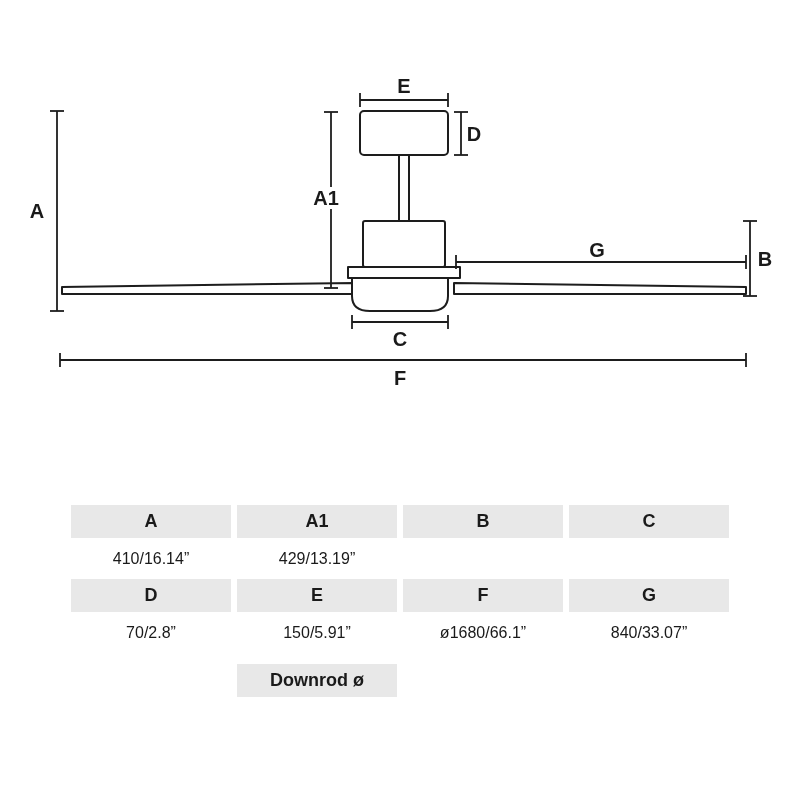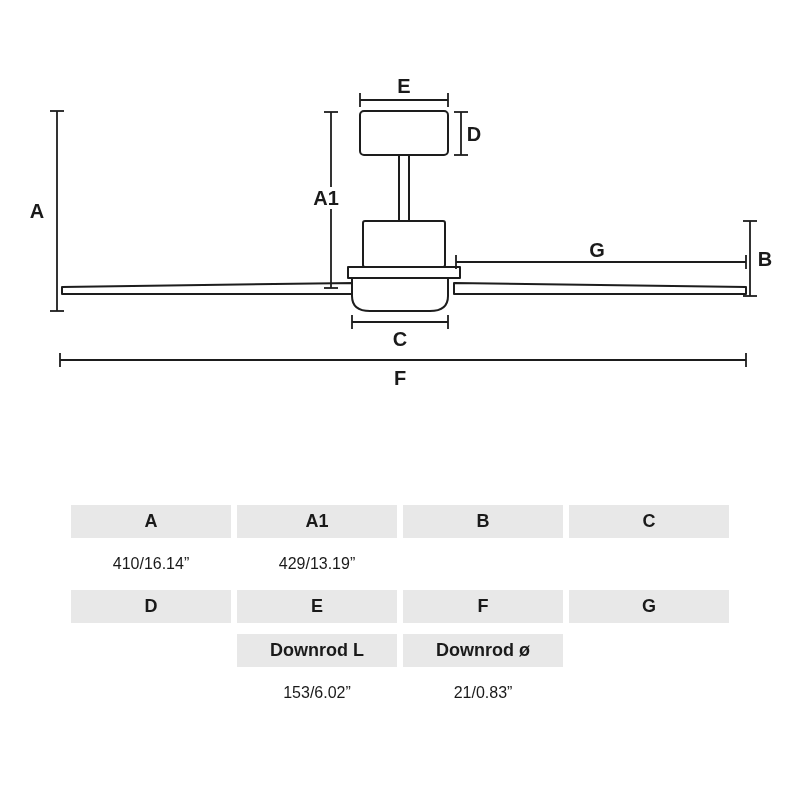--- a/index.html
+++ b/index.html
@@ -57,21 +57,21 @@
     column-gap: 6px;
   }
   .t-cell {
     display: flex;
     align-items: center;
     justify-content: center;
     text-align: center;
     white-space: nowrap;
   }
   .t-row.header-row { height: 33px; }
-  .t-row.value-row  { height: 52px; }
+  .t-row.value-row  { height: 41px; }
   .header-cell.filled {
     background: #e8e8e8;
     font-weight: 700;
     font-size: 18px;
   }
   .value-cell {
     font-size: 16px;
     font-weight: 400;
   }
 </style>
@@ -153,27 +153,26 @@
         <div class="t-cell value-cell">410/16.14”</div>
         <div class="t-cell value-cell">429/13.19”</div>
         <div class="t-cell value-cell"></div>
       </div>
       <div class="t-row header-row">
         <div class="t-cell header-cell filled">D</div>
         <div class="t-cell header-cell filled">E</div>
         <div class="t-cell header-cell filled">F</div>
         <div class="t-cell header-cell filled">G</div>
       </div>
+      <div class="t-row value-row">
+        <div class="t-cell value-cell">70/2.8”</div>
+        <div class="t-cell value-cell">150/5.91”</div>
+        <div class="t-cell value-cell">ø1680/66.1”</div>
+        <div class="t-cell value-cell">840/33.07”</div>
+      </div>
       <div class="t-row header-row" style="margin-top: 11px;">
         <div class="t-cell header-cell"></div>
-        <div class="t-cell header-cell filled">Downrod L</div>
         <div class="t-cell header-cell filled">Downrod ø</div>
         <div class="t-cell header-cell"></div>
-      </div>
-      <div class="t-row value-row">
-        <div class="t-cell value-cell"></div>
-        <div class="t-cell value-cell">153/6.02”</div>
-        <div class="t-cell value-cell">21/0.83”</div>
-        <div class="t-cell value-cell"></div>
       </div>
     </div>
 
 </div>
 
 </body></html>

